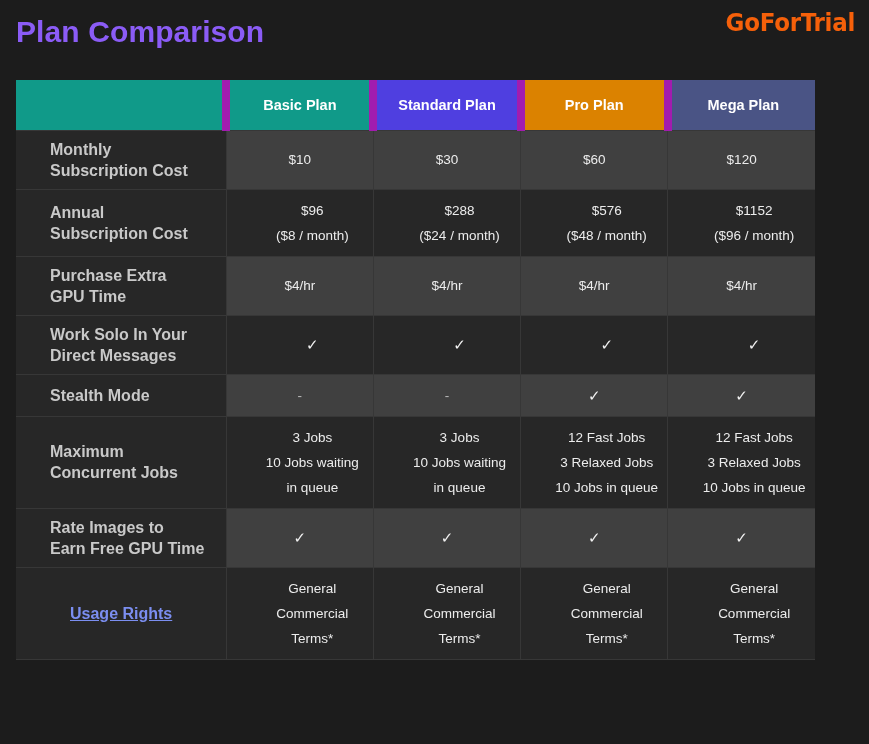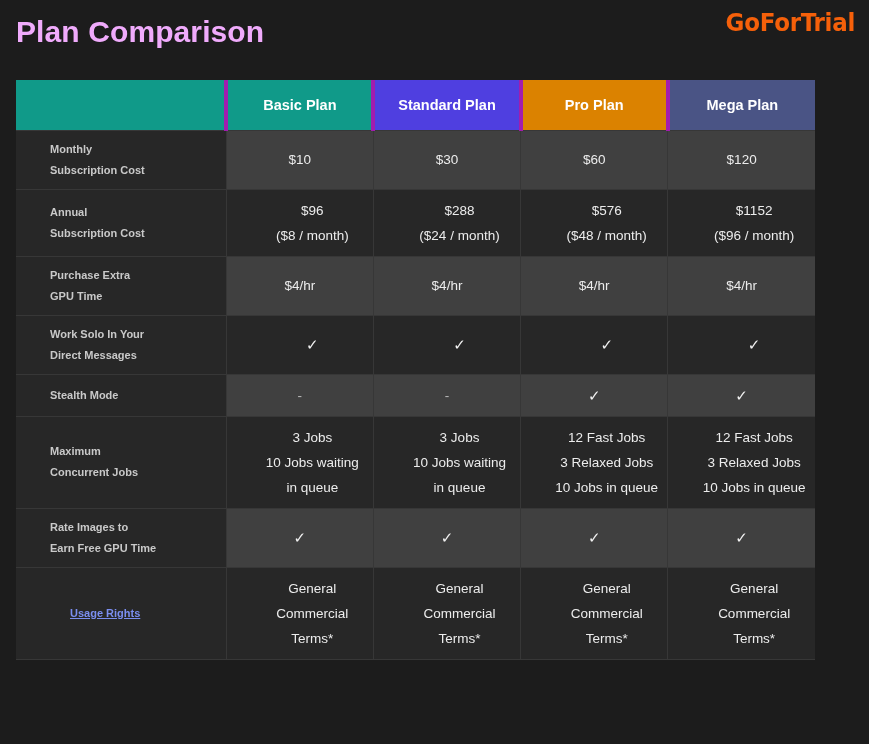--- a/index.html
+++ b/index.html
@@ -28,21 +28,21 @@
     box-sizing: border-box;
     padding: 0 16px;
   }
   .page-title {
     position: absolute;
     left: 16px;
     top: 15px;
     margin: 0;
     font-size: 30px;
     font-weight: bold;
-    color: #f0abfc;
+    color: #8b5cf6;
     letter-spacing: 0.1px;
   }
   .brand-logo {
     position: absolute;
     right: 14px;
     top: 10px;
     font-size: 23px;
     font-weight: bold;
     color: #f5600a;
     font-family: "DejaVu Sans", sans-serif;
@@ -75,33 +75,33 @@
     vertical-align: middle;
     border: none;
     box-sizing: border-box;
   }
   th.hdr-blank { background: #109a89; }
   th.hdr-basic { background: #109a89; }
   th.hdr-standard { background: #4f3fe0; }
   th.hdr-pro { background: #db8200; }
   th.hdr-mega { background: #4a5485; }
   th.hdr-standard, th.hdr-pro, th.hdr-mega, th.hdr-basic {
-    border-left: 4px solid #a21caf;
+    border-left: 8px solid #a21caf;
   }
 
   tbody td {
     border: 1px solid #373737;
     box-sizing: border-box;
     vertical-align: middle;
     padding: 8px 6px;
   }
   tbody td.lbl {
     background: #272727;
     color: #c9c9c9;
-    font-size: 11px;
+    font-size: 16px;
     font-weight: bold;
     text-align: left;
     padding-left: 34px;
     line-height: 21px;
     border-left: none;
   }
   tbody td.val {
     color: #ececec;
     font-size: 13.5px;
     text-align: center;

